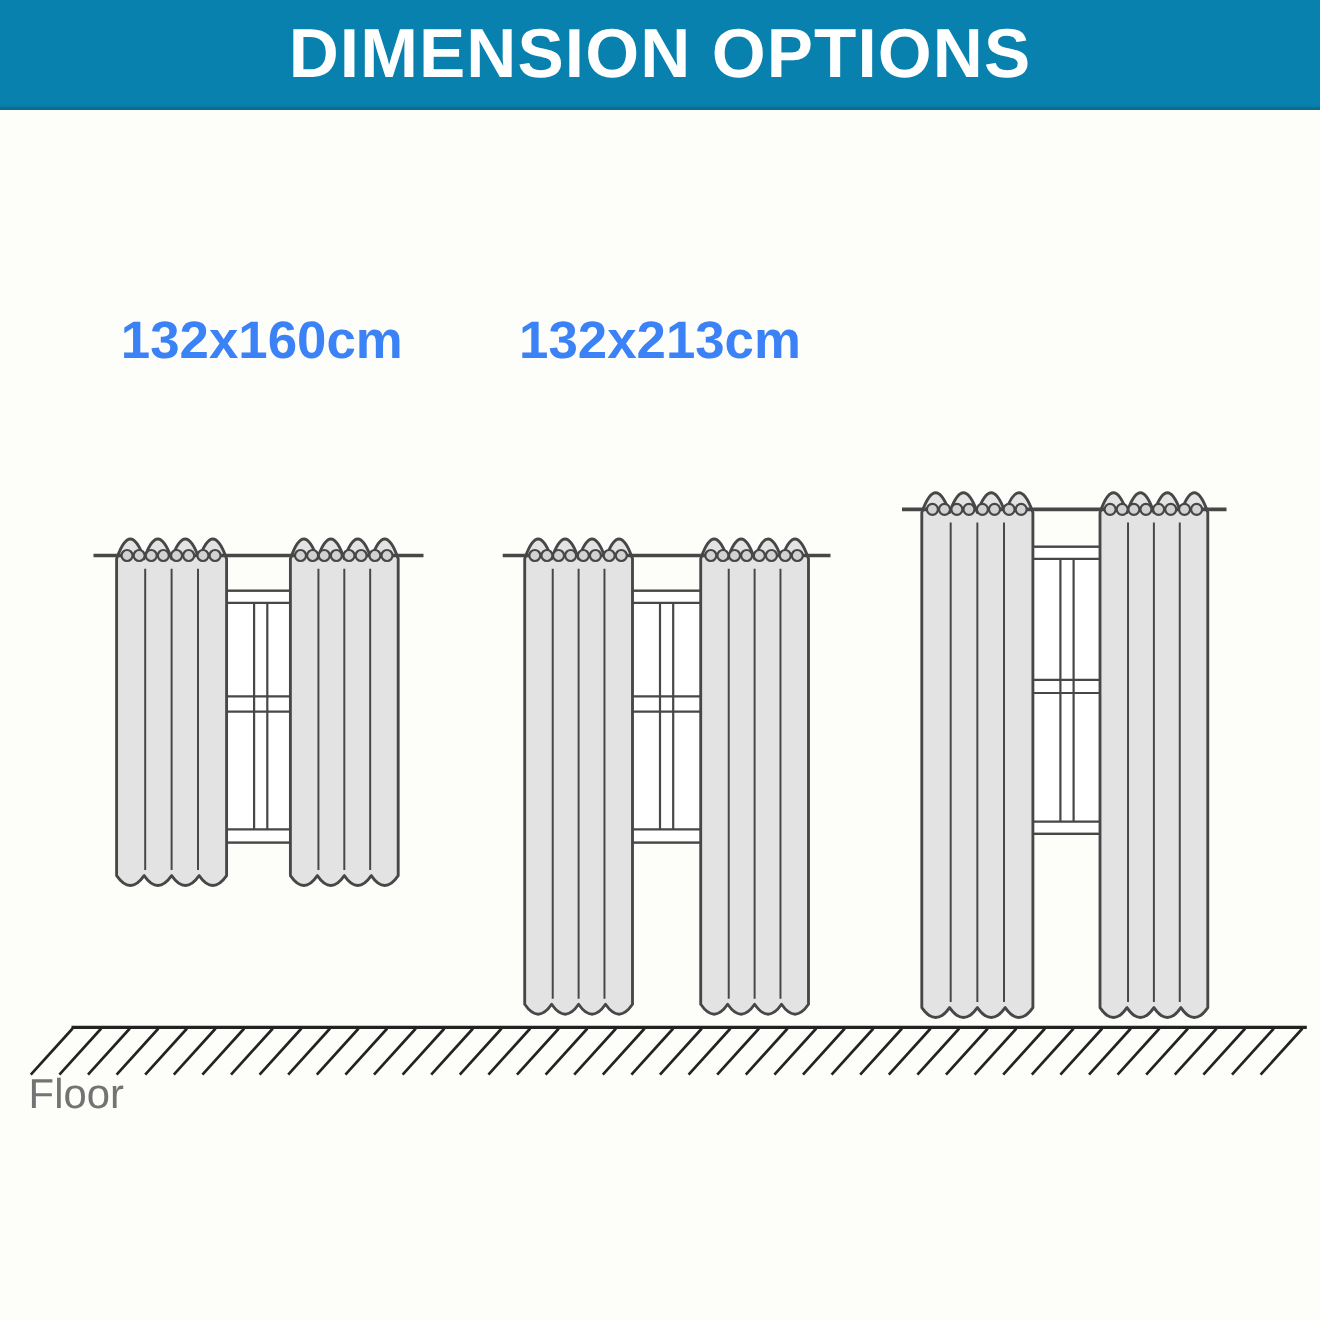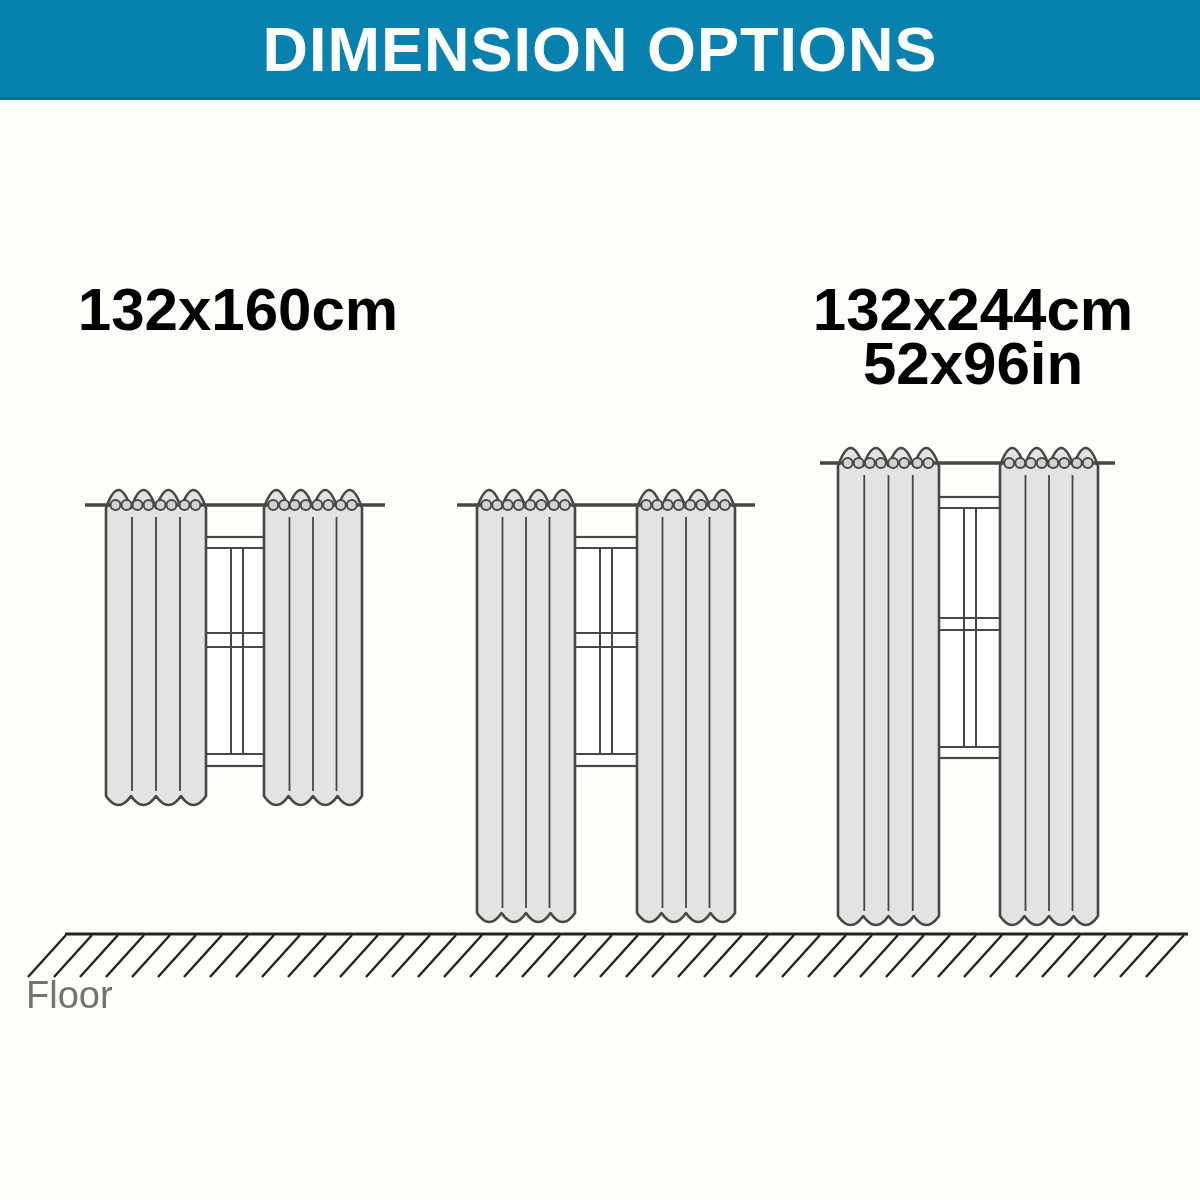--- a/index.html
+++ b/index.html
@@ -28,23 +28,23 @@
     letter-spacing:1px;
     white-space:nowrap;
   }
 
   
   .size-label{
     position:absolute;
     top:283px;
     width:340px;
     text-align:center;
-    color:#000000;
+    color:#3b82f6;
     font-weight:bold;
-    font-size:60px;
+    font-size:48px;
     line-height:54px;
     white-space:nowrap;
   }
   .size-label .line{display:block;}
   .label-1{left:68px;}
   .label-2{left:430px;}
   .label-3{left:803px;}
 
   
   .diagram{
@@ -67,24 +67,21 @@
 <div class="canvas">
 
   <header class="header">
     <h1>DIMENSION OPTIONS</h1>
   </header>
 
   <div class="size-label label-1">
     <span class="line">132x160cm</span>
   </div>
   <div class="size-label label-2">
-  </div>
-  <div class="size-label label-3">
-    <span class="line">132x244cm</span>
-    <span class="line">52x96in</span>
+    <span class="line">132x213cm</span>
   </div>
 
   <svg class="diagram" id="diagram-svg" viewBox="0 0 1200 1200" xmlns="http://www.w3.org/2000/svg">
       <g>
         <g>
           <rect x="200" y="537" width="70" height="229" fill="#ffffff" stroke="#474747" stroke-width="2.2"></rect>
           <line x1="200" y1="548" x2="270" y2="548" stroke="#474747" stroke-width="2"></line>
           <line x1="200" y1="754" x2="270" y2="754" stroke="#474747" stroke-width="2"></line>
           <line x1="200" y1="633" x2="270" y2="633" stroke="#474747" stroke-width="2"></line>
           <line x1="200" y1="647" x2="270" y2="647" stroke="#474747" stroke-width="2"></line>

